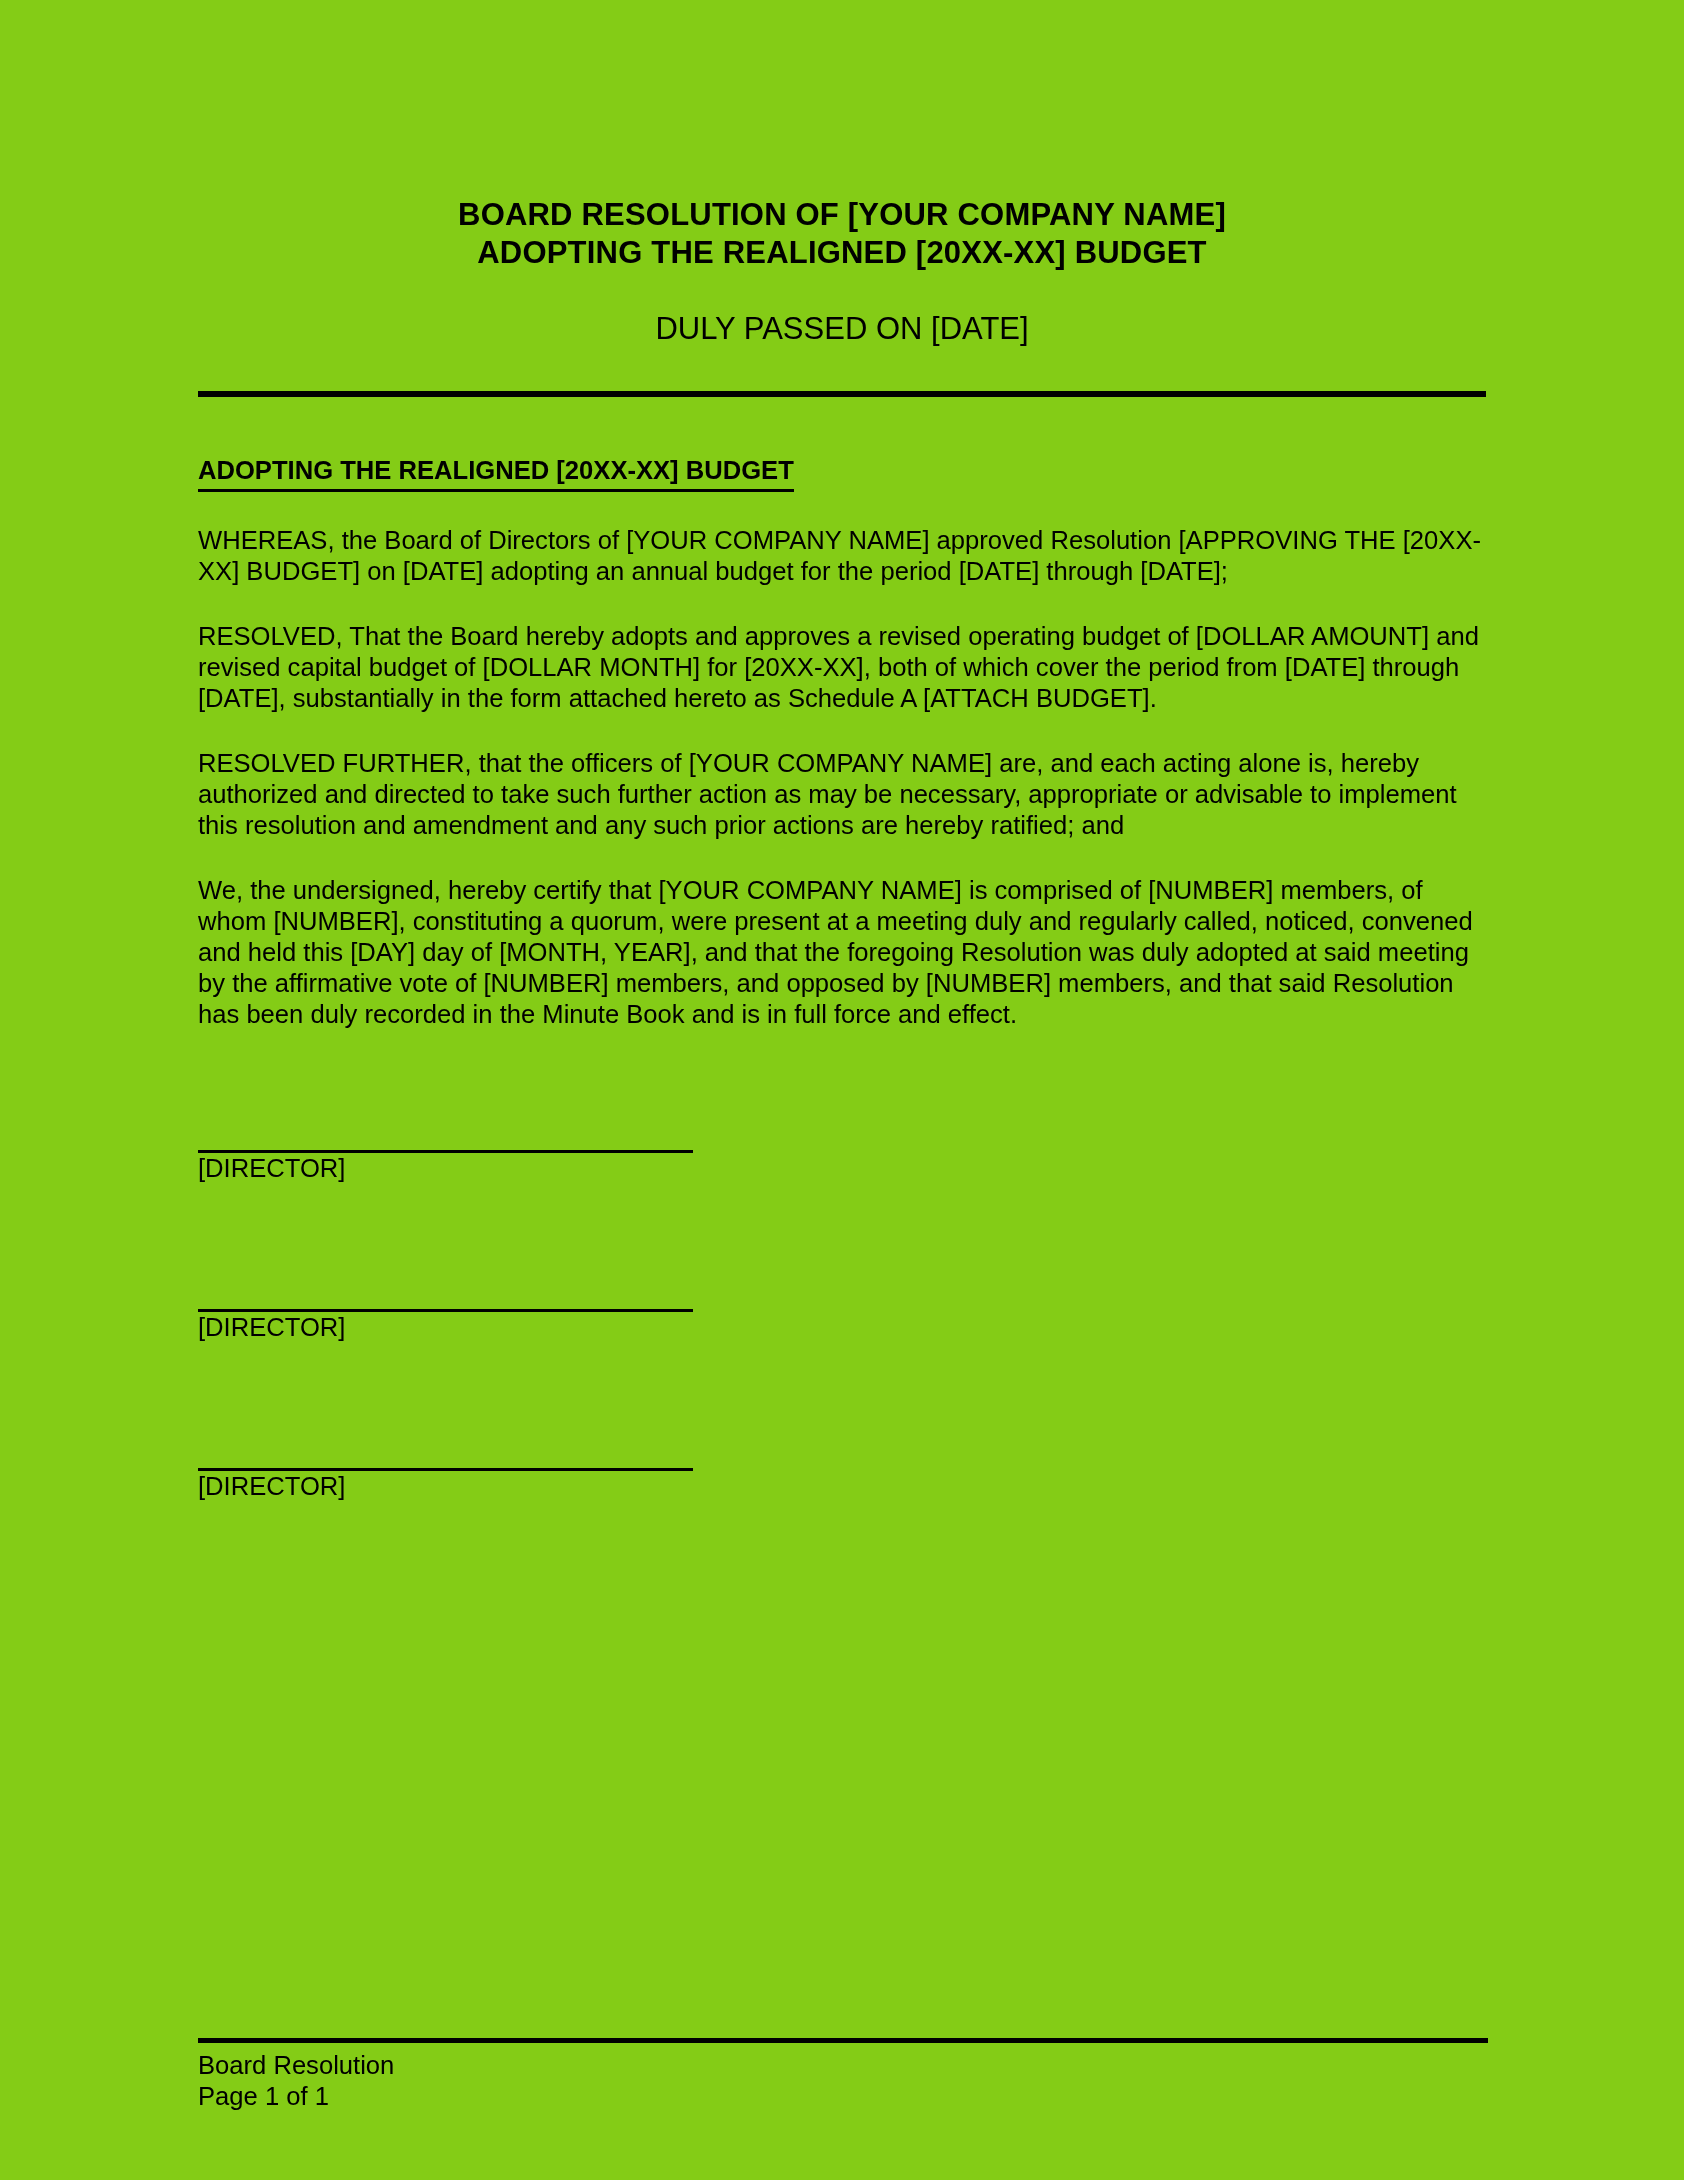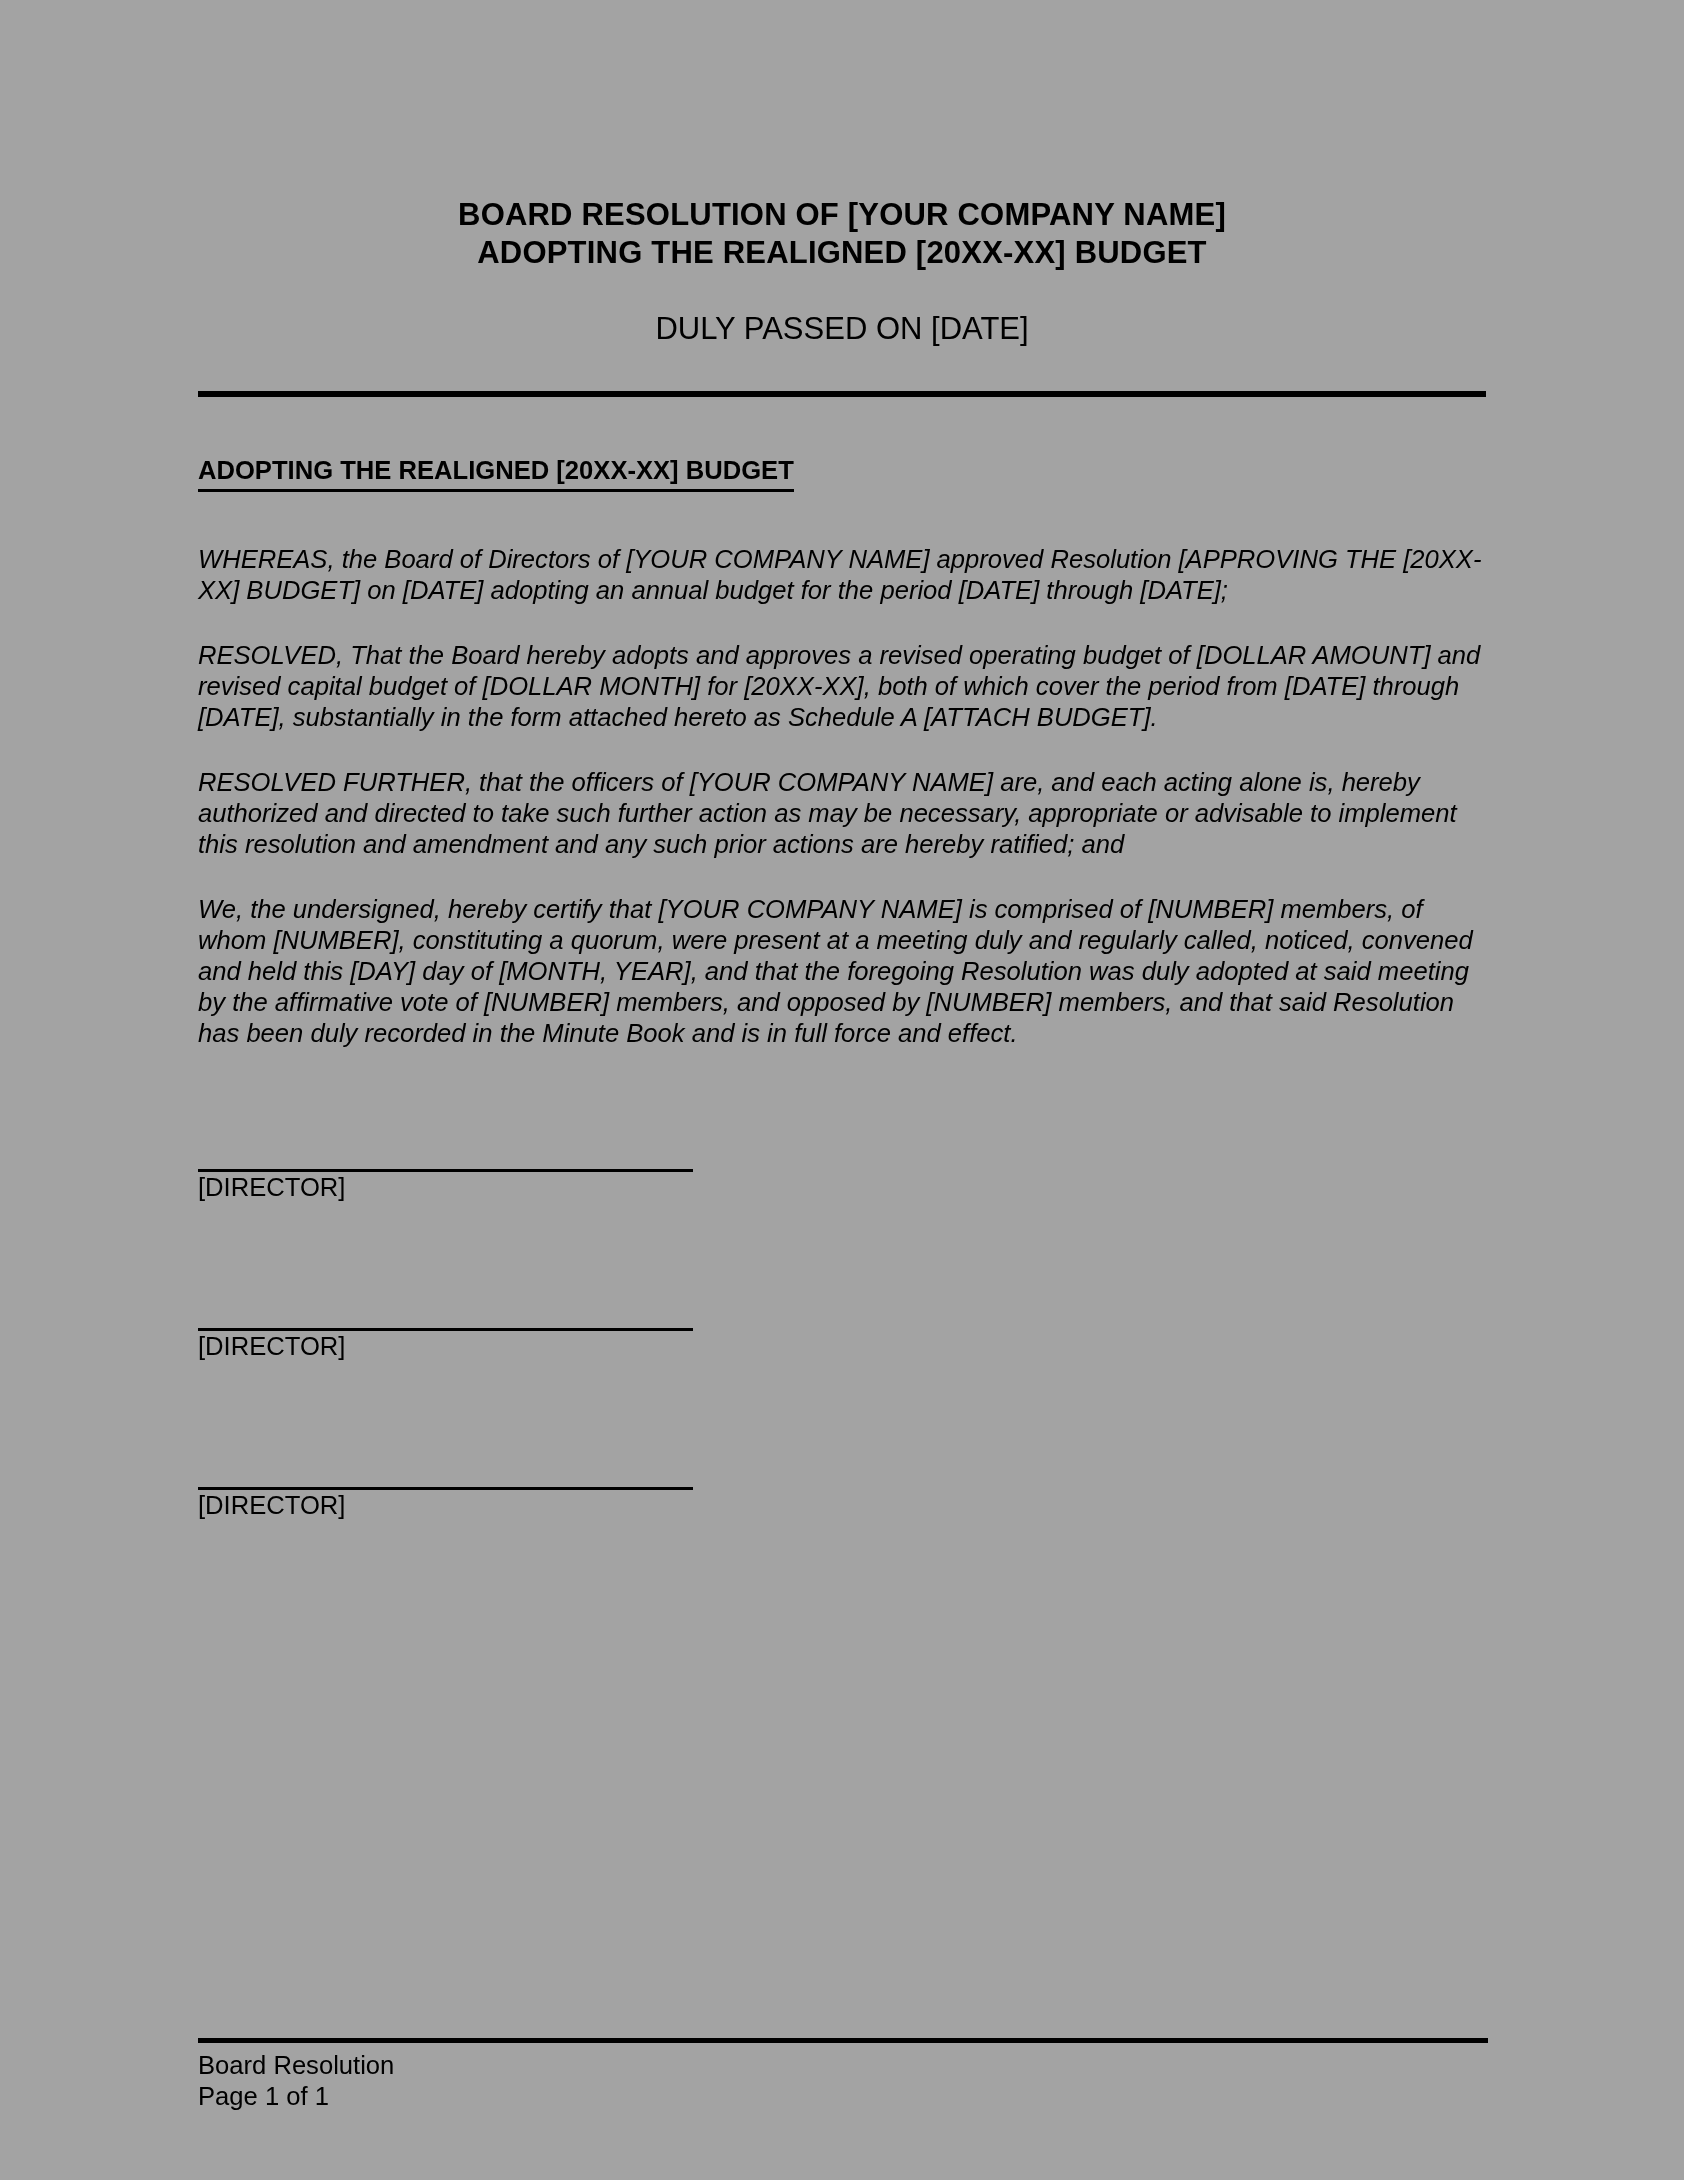--- a/index.html
+++ b/index.html
@@ -7,21 +7,21 @@
   body {
     background: #ffffff;
     color: #000000;
     font-family: "Liberation Sans", sans-serif;
     -webkit-font-smoothing: antialiased;
   }
   .page {
     position: relative;
     width: 1685px;
     height: 2181px;
-    background: #a3a3a3;
+    background: #84cc16;
     overflow: hidden;
   }
   .content {
     position: absolute;
     left: 198px;
     top: 0;
     width: 1288px;
   }
   .doc-title {
     margin-top: 196px;
@@ -48,22 +48,21 @@
   }
   .section-heading {
     display: inline-block;
     font-size: 25.6px;
     font-weight: bold;
     line-height: 31px;
     padding-bottom: 2.6px;
     border-bottom: 3.4px solid #000000;
   }
   .paragraphs {
-    margin-top: 52px;
-    font-style: italic;
+    margin-top: 33px;
   }
   p.doc-para {
     font-size: 25.6px;
     line-height: 31px;
     margin: 0 0 34px 0;
   }
   .signatures {
     margin-top: 120px;
   }
   .sig-block {

